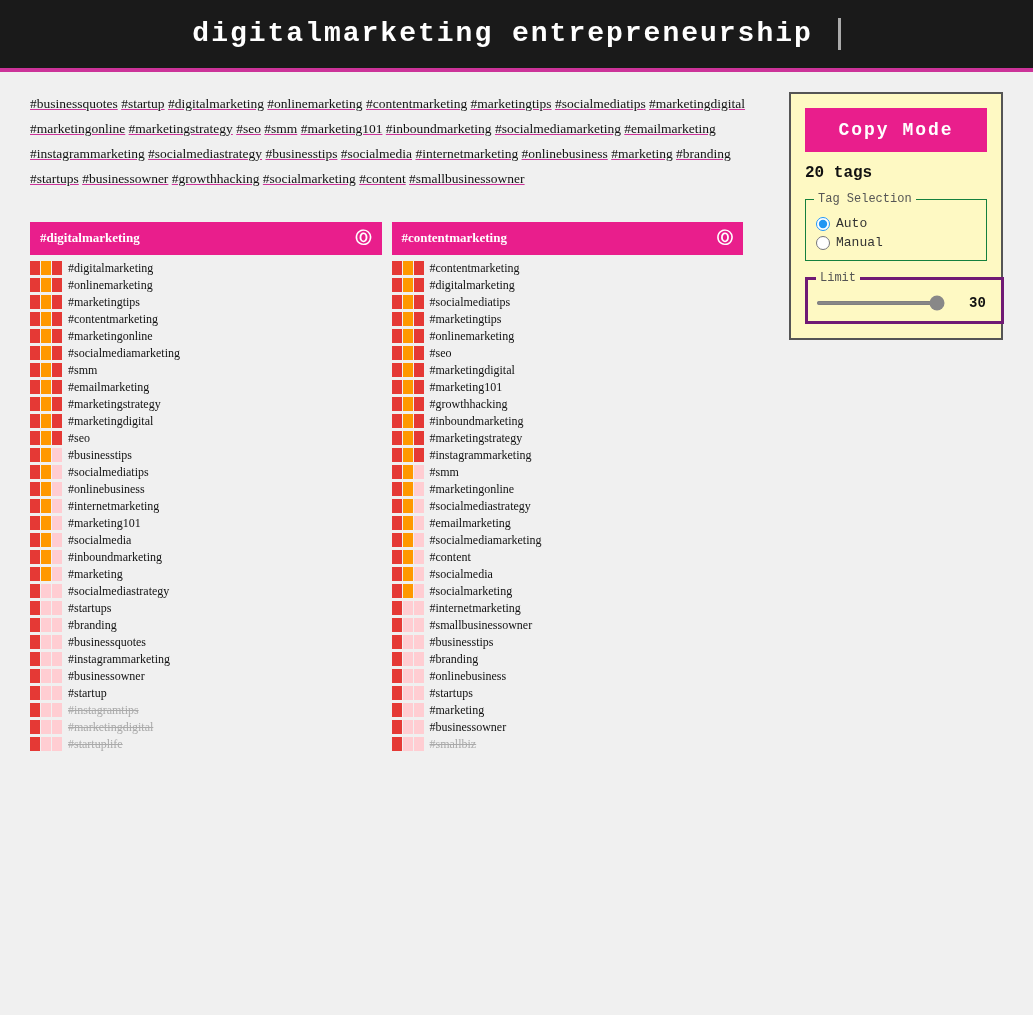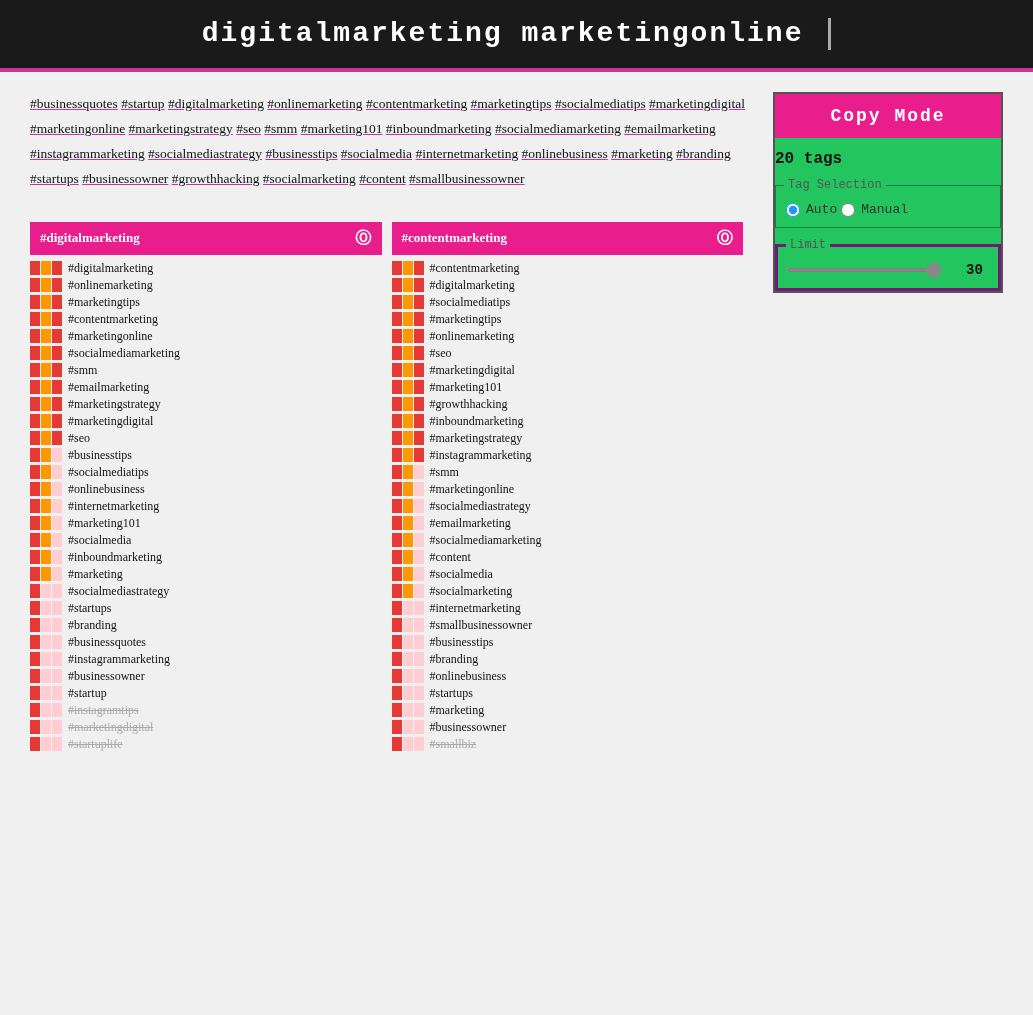--- a/index.html
+++ b/index.html
@@ -117,21 +117,23 @@
     .bar-light { background: #ffcdd2; }
 
     
     .right-panel {
       width: 230px;
       flex-shrink: 0;
     }
 
     .copy-mode-box {
       border: 2px solid #555;
-      background: #22c55e;
+      padding: 14px;
+      background: #fef9c3;
+      margin-left: 16px;
     }
 
     .copy-mode-btn {
       background: #e91e8c;
       color: white;
       font-family: 'Courier New', Courier, monospace;
       font-size: 18px;
       font-weight: bold;
       letter-spacing: 2px;
       border: none;
@@ -159,21 +161,21 @@
     }
 
     .section-label legend {
       font-size: 12px;
       color: #555;
       padding: 0 4px;
     }
 
     .radio-group {
       display: flex;
-      flex-direction: row;
+      flex-direction: column;
       gap: 4px;
       padding: 4px 2px;
     }
 
     .radio-item {
       display: flex;
       align-items: center;
       gap: 6px;
       font-size: 13px;
     }
@@ -213,21 +215,21 @@
       font-size: 14px;
       font-weight: bold;
       color: #111;
       min-width: 24px;
     }
   </style>
 </head>
 <body>
 
 <div class="header">
-  <span>digitalmarketing marketingonline</span>
+  <span>digitalmarketing entrepreneurship</span>
 </div>
 
 <div class="main-area">
 
   <div class="left-panel">
     <div class="hashtags-display">
       <span id="hashtags-render"><a href="#" style="color:#111;text-decoration:underline;text-decoration-color:#cc3399;">#businessquotes</a> <a href="#" style="color:#111;text-decoration:underline;text-decoration-color:#cc3399;">#startup</a> <a href="#" style="color:#111;text-decoration:underline;text-decoration-color:#cc3399;">#digitalmarketing</a> <a href="#" style="color:#111;text-decoration:underline;text-decoration-color:#cc3399;">#onlinemarketing</a> <a href="#" style="color:#111;text-decoration:underline;text-decoration-color:#cc3399;">#contentmarketing</a> <a href="#" style="color:#111;text-decoration:underline;text-decoration-color:#cc3399;">#marketingtips</a> <a href="#" style="color:#111;text-decoration:underline;text-decoration-color:#cc3399;">#socialmediatips</a> <a href="#" style="color:#111;text-decoration:underline;text-decoration-color:#cc3399;">#marketingdigital</a> <a href="#" style="color:#111;text-decoration:underline;text-decoration-color:#cc3399;">#marketingonline</a> <a href="#" style="color:#111;text-decoration:underline;text-decoration-color:#cc3399;">#marketingstrategy</a> <a href="#" style="color:#111;text-decoration:underline;text-decoration-color:#cc3399;">#seo</a> <a href="#" style="color:#111;text-decoration:underline;text-decoration-color:#cc3399;">#smm</a> <a href="#" style="color:#111;text-decoration:underline;text-decoration-color:#cc3399;">#marketing101</a> <a href="#" style="color:#111;text-decoration:underline;text-decoration-color:#cc3399;">#inboundmarketing</a> <a href="#" style="color:#111;text-decoration:underline;text-decoration-color:#cc3399;">#socialmediamarketing</a> <a href="#" style="color:#111;text-decoration:underline;text-decoration-color:#cc3399;">#emailmarketing</a> <a href="#" style="color:#111;text-decoration:underline;text-decoration-color:#cc3399;">#instagrammarketing</a> <a href="#" style="color:#111;text-decoration:underline;text-decoration-color:#cc3399;">#socialmediastrategy</a> <a href="#" style="color:#111;text-decoration:underline;text-decoration-color:#cc3399;">#businesstips</a> <a href="#" style="color:#111;text-decoration:underline;text-decoration-color:#cc3399;">#socialmedia</a> <a href="#" style="color:#111;text-decoration:underline;text-decoration-color:#cc3399;">#internetmarketing</a> <a href="#" style="color:#111;text-decoration:underline;text-decoration-color:#cc3399;">#onlinebusiness</a> <a href="#" style="color:#111;text-decoration:underline;text-decoration-color:#cc3399;">#marketing</a> <a href="#" style="color:#111;text-decoration:underline;text-decoration-color:#cc3399;">#branding</a> <a href="#" style="color:#111;text-decoration:underline;text-decoration-color:#cc3399;">#startups</a> <a href="#" style="color:#111;text-decoration:underline;text-decoration-color:#cc3399;">#businessowner</a> <a href="#" style="color:#111;text-decoration:underline;text-decoration-color:#cc3399;">#growthhacking</a> <a href="#" style="color:#111;text-decoration:underline;text-decoration-color:#cc3399;">#socialmarketing</a> <a href="#" style="color:#111;text-decoration:underline;text-decoration-color:#cc3399;">#content</a> <a href="#" style="color:#111;text-decoration:underline;text-decoration-color:#cc3399;">#smallbusinessowner</a></span>
     </div>
 
     <div class="columns-area">

